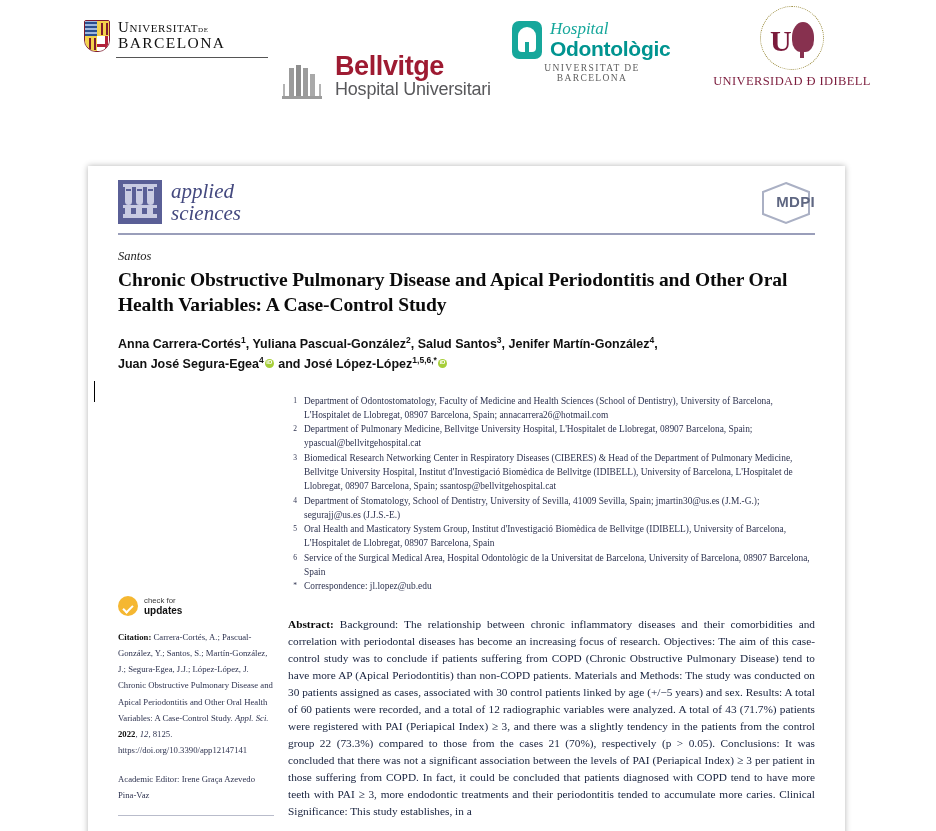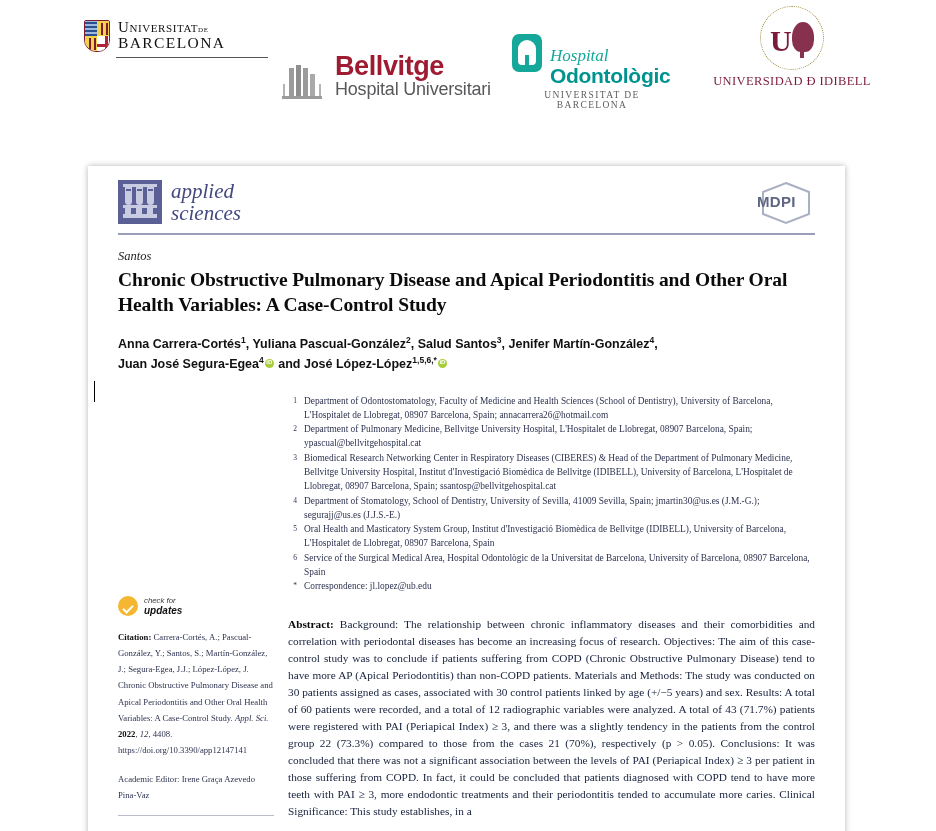--- a/index.html
+++ b/index.html
@@ -61,21 +61,21 @@
   .bv-text .t1 { font-family:"Liberation Sans", sans-serif; font-weight:bold; font-size:27px; color:#9e1b32; line-height:.95; letter-spacing:-0.4px;}
   .bv-text .t2 { font-family:"Liberation Sans", sans-serif; font-size:18px; color:#58585b; line-height:1.05; letter-spacing:-0.2px;}
 
   
   #logo-odonto { left: 512px; top: 20px; }
   .od-row { display:flex; align-items:center; gap:8px; }
   .od-mark { width: 30px; height: 38px; border-radius:7px; background:#16a79b; position:relative; }
   .od-tooth { position:absolute; left:6px; top:6px; width:18px; height:25px; background:#fff;
               border-radius: 9px 9px 4px 4px; }
   .od-tooth:after { content:""; position:absolute; left:7px; bottom:0; width:4px; height:10px; background:#16a79b; }
-  .od-text .o1 { font-family:"Liberation Serif", serif; font-style:italic; font-size:17px; color:#16a79b; line-height:1.05;margin-top:27px;}
+  .od-text .o1 { font-family:"Liberation Serif", serif; font-style:italic; font-size:17px; color:#16a79b; line-height:1.05;}
   .od-text .o2 { font-family:"Liberation Sans", sans-serif; font-weight:bold; font-size:21px; color:#009490; line-height:1.02; letter-spacing:-0.3px;}
   .od-sub { font-family:"Liberation Serif", serif; font-size:9.5px; letter-spacing:1.4px; color:#5d5d5d; margin-top:4px; text-align:center; width:160px;}
 
   
   #logo-sevilla { left: 712px; top: 6px; width: 160px; text-align:center; }
   .sv-seal { width:64px; height:64px; margin:0 auto; position:relative; }
   .sv-ring { position:absolute; inset:0; border-radius:50%; border:1.5px dotted #9a8b3c; }
   .sv-u { position:absolute; left:10px; top:20px; font-family:"Liberation Serif", serif; font-size:30px; font-weight:bold; color:#7b1b3c; line-height:1; }
   .sv-bush { position:absolute; right:10px; top:16px; width:22px; height:30px; background:#7b1b3c;
              border-radius:50% 50% 40% 40%; opacity:.9;}
@@ -100,21 +100,21 @@
   .js-mark .tube.t1{left:7px;} .js-mark .tube.t2{left:18px;} .js-mark .tube.t3{left:29px;}
   .js-mark .tube:after{content:"";position:absolute;left:1px;top:2px;width:5px;height:2px;background:#5a5f96;}
   .js-mark .rack1 { position:absolute; left:5px; top:4px; width:34px; height:3px; background:#c9cbe2;}
   .js-mark .rack2 { position:absolute; left:5px; top:25px; width:34px; height:3px; background:#c9cbe2;}
   .js-mark .rack3 { position:absolute; left:5px; top:34px; width:34px; height:4px; background:#c9cbe2;}
   .js-mark .leg { position:absolute; top:28px; width:6px; height:9px; background:#c9cbe2;}
   .js-mark .leg.l1{left:7px;} .js-mark .leg.l2{left:18px;} .js-mark .leg.l3{left:29px;}
   .js-words { font-family:"Liberation Serif", serif; font-style:italic; color:#44497f; font-size:21px; line-height:1.06; }
   .mdpi-mark { position:relative; width:58px; height:46px; }
   .mdpi-hex { position:absolute; inset:0; }
-  .mdpi-txt { position:absolute; left:0; right:0; top:13px; text-align:left;
+  .mdpi-txt { position:absolute; left:0; right:0; top:13px; text-align:right;
               font-family:"Liberation Sans", sans-serif; font-weight:bold; font-size:15px; color:#5f6782; letter-spacing:.3px;}
   .jrule { border-top:2px solid #9a9eba; margin:7px 0 0 0; }
 
   
   .kicker { font-family:"Liberation Serif", serif; font-style:italic; font-size:12.5px; color:#222; margin:14px 0 3px 0;}
   .title { font-family:"Liberation Serif", serif; font-weight:bold; font-size:19.5px; line-height:1.30; color:#0b0b0b; margin:0; letter-spacing:-0.1px;}
   .authors { font-family:Liberation Sans, sans-serif; font-weight:bold; font-size:12.5px; line-height:1.50; color:#111; margin:16px 0 0 0;}
   .authors sup { font-weight:bold; font-size:8.5px; }
   .orcid { display:inline-block; width:9px; height:9px; border-radius:50%;
            background:#a6ce39; position:relative; vertical-align:middle; margin:0 1px 1px 1px; }
@@ -127,21 +127,21 @@
   .cols { display:flex; gap:0; margin-top:20px; }
   .col-left { width: 170px; flex:none; padding-right: 14px; }
   .col-right { flex:1; }
 
   .affils { font-family:"Liberation Serif", serif; font-size:9.4px; line-height:1.52; color:#2e3350; }
   .affil { display:flex; gap:7px; margin-bottom:0px; }
   .affil .num { width:9px; flex:none; text-align:right; font-size:7.5px; padding-top:1px; }
   .affil .body { flex:1; }
 
   .cfu { margin-top:2px; }
-  .cfu-row { display:flex; align-items:center; gap:6px;font-style:italic; }
+  .cfu-row { display:flex; align-items:center; gap:6px; }
   .cfu-badge { width:20px; height:20px; border-radius:50%; background:#f5b731; position:relative; flex:none;}
   .cfu-badge:after { content:""; position:absolute; left:5px; top:9px; width:8px; height:4px;
                      border-left:2.2px solid #fff; border-bottom:2.2px solid #fff; transform:rotate(-45deg);}
   .cfu-text { font-family:"Liberation Sans", sans-serif; font-size:7.8px; line-height:1.22; color:#3b3b3b;}
   .cfu-text b { font-size:10px; color:#111; }
 
   .citation { font-family:"Liberation Serif", serif; font-size:8.7px; line-height:1.85; color:#2e3350; margin-top:12px;}
   .citation b { color:#111; }
   .citation .it { font-style:italic; }
   .editor { font-family:"Liberation Serif", serif; font-size:8.7px; line-height:1.85; color:#2e3350; margin-top:13px;}
@@ -273,21 +273,21 @@
                 <b>updates</b>
               </div>
             </div>
           </div>
 
           <div class="citation">
             <b>Citation:</b><span> Carrera-Cortés, A.; Pascual-González, Y.; Santos, S.; Martín-González, J.; Segura-Egea, J.J.; López-López, J. Chronic Obstructive Pulmonary Disease and Apical Periodontitis and Other Oral Health Variables: A Case-Control Study.</span>
             <span class="it">Appl. Sci.</span>
             <b>2022</b>,
             <span class="it">12</span>,
-            <span>4408.</span>
+            <span>8125.</span>
             <span>https://doi.org/10.3390/app12147141</span>
           </div>
 
           <div class="editor">
             <span>Academic Editor:</span>
             <span>Irene Graça Azevedo Pina-Vaz</span>
           </div>
 
           <div class="sep-rule"></div>
         </div>

